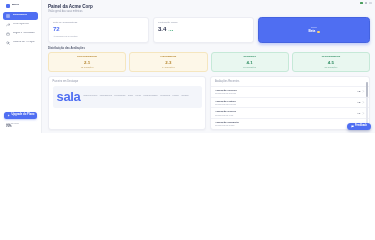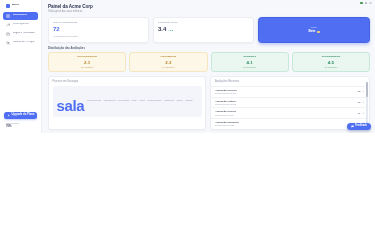--- a/index.html
+++ b/index.html
@@ -146,22 +146,22 @@
 
   .logo-panel { flex: 1 1 0; min-width: 0; padding: 3px 3.5px 4px 3.5px; }
   .logo-panel-title { font-size: 2.6px; color: #8f95a8; line-height: 1.2; margin-bottom: 2.5px; }
   .logo-stage {
     background: #f3f5fa; border-radius: 2.5px;
     padding: 4px 4px;
     display: flex; align-items: center; gap: 3px;
     min-height: 22px;
   }
   .wordmark {
-    font-size: 15px; font-weight: 700; color: #4f6ef2;
-    letter-spacing: -.35px; line-height: 1; flex: 0 0 auto; margin-top: 8px;
+    font-size: 13px; font-weight: 700; color: #4f6ef2;
+    letter-spacing: -.35px; line-height: 1; flex: 0 0 auto;
   }
   .tag-wrap { display: flex; gap: 2.5px; flex-wrap: wrap; align-items: center; min-width: 0; overflow: hidden; }
   .tag { font-size: 2.4px; color: #9aa0b2; line-height: 1.2; white-space: nowrap; }
 
   .list-panel { flex: 0 0 160px; padding: 3px 0 0 0; position: relative; overflow: hidden; }
   .list-head { font-size: 2.6px; color: #8f95a8; line-height: 1.2; padding: 0 4px 2.5px 4px; }
   .list-rows { display: flex; flex-direction: column; }
   .list-row {
     display: flex; align-items: center; justify-content: space-between;
     gap: 4px; padding: 2px 4px;

